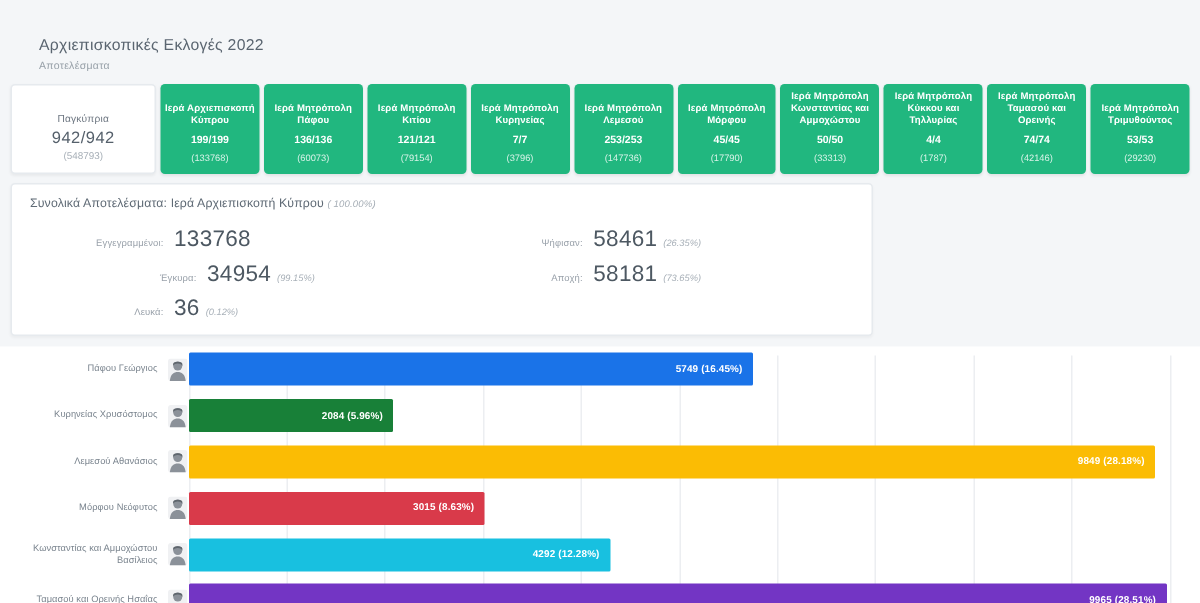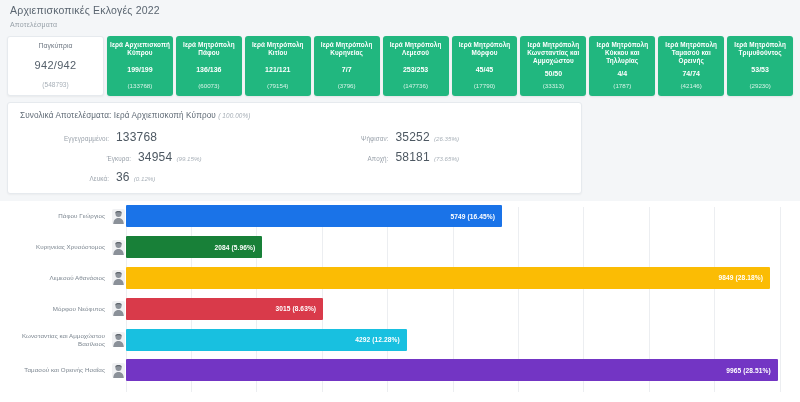--- a/index.html
+++ b/index.html
@@ -5,21 +5,21 @@
   * { box-sizing: border-box; }
   html, body {
     margin: 0; padding: 0;
     width: 800px; height: 402px;
     background: #f4f6f8;
     font-family: "Liberation Sans", "DejaVu Sans", sans-serif;
     overflow: hidden;
   }
 
   
-  .page-header { padding: 4px 10px 2px 10px; }
+  .page-header { padding: 24px 10px 2px 10px; margin-left: 16px; }
   .page-title {
     font-size: 10.5px; color: #5a6570; font-weight: 400;
     letter-spacing: .2px; line-height: 13px;
   }
   .page-subtitle {
     font-size: 7px; color: #97a0a8; font-weight: 400;
     margin-top: 3px; line-height: 9px; letter-spacing: .2px;
   }
 
   
@@ -28,21 +28,21 @@
     padding: 0 7px; margin-top: 5px;
     align-items: stretch;
   }
   .region-card {
     flex: 1 1 0;
     border-radius: 3px;
     padding: 5px 2px 6px 2px;
     text-align: center;
     min-width: 0;
     display: flex; flex-direction: column;
-    justify-content: space-between; align-items: center;
+    justify-content: flex-end; align-items: center;
     min-height: 58px;
   }
   .region-card.total {
     background: #ffffff;
     border: 1px solid #e6eaee;
     box-shadow: 0 1px 2px rgba(0,0,0,.05);
     flex: 0 0 97px;
   }
   .region-card.green {
     background: #21b77f;
@@ -85,21 +85,21 @@
     column-gap: 10px;
     row-gap: 6px;
     margin-top: 9px;
   }
   .sum-row { display: flex; align-items: baseline; justify-content: flex-start; }
   .sum-row.indent { padding-left: 22px; }
   .sum-label {
     font-size: 6.3px; color: #9aa2ab; text-align: right;
     width: 96px; padding-right: 7px; flex: 0 0 auto; letter-spacing: .1px;
   }
-  .sum-value { font-size: 12px; color: #4d5862; letter-spacing: .2px; }
+  .sum-value { font-size: 15px; color: #4d5862; letter-spacing: .2px; }
   .sum-pct { font-size: 6.2px; color: #a9b1b9; font-style: italic; margin-left: 4px; }
 
   
   .chart-block { margin-top: 7px; }
   .chart-title {
     text-align: center; font-size: 8.4px; color: #707b86;
     letter-spacing: .15px; padding-bottom: 5px;
     border-bottom: 1px solid #e8ebee;
   }
   .chart-area {
@@ -230,21 +230,21 @@
     <span class="pct">( 100.00%)</span>
   </div>
   <div class="summary-grid" id="summary-grid">
       <div class="sum-row">
         <span class="sum-label">Εγγεγραμμένοι:</span>
         <span class="sum-value">133768</span>
         <span class="sum-pct"></span>
       </div>
       <div class="sum-row">
         <span class="sum-label">Ψήφισαν:</span>
-        <span class="sum-value">35252</span>
+        <span class="sum-value">58461</span>
         <span class="sum-pct">(26.35%)</span>
       </div>
       <div class="sum-row indent">
         <span class="sum-label">Έγκυρα:</span>
         <span class="sum-value">34954</span>
         <span class="sum-pct">(99.15%)</span>
       </div>
       <div class="sum-row">
         <span class="sum-label">Αποχή:</span>
         <span class="sum-value">58181</span>

